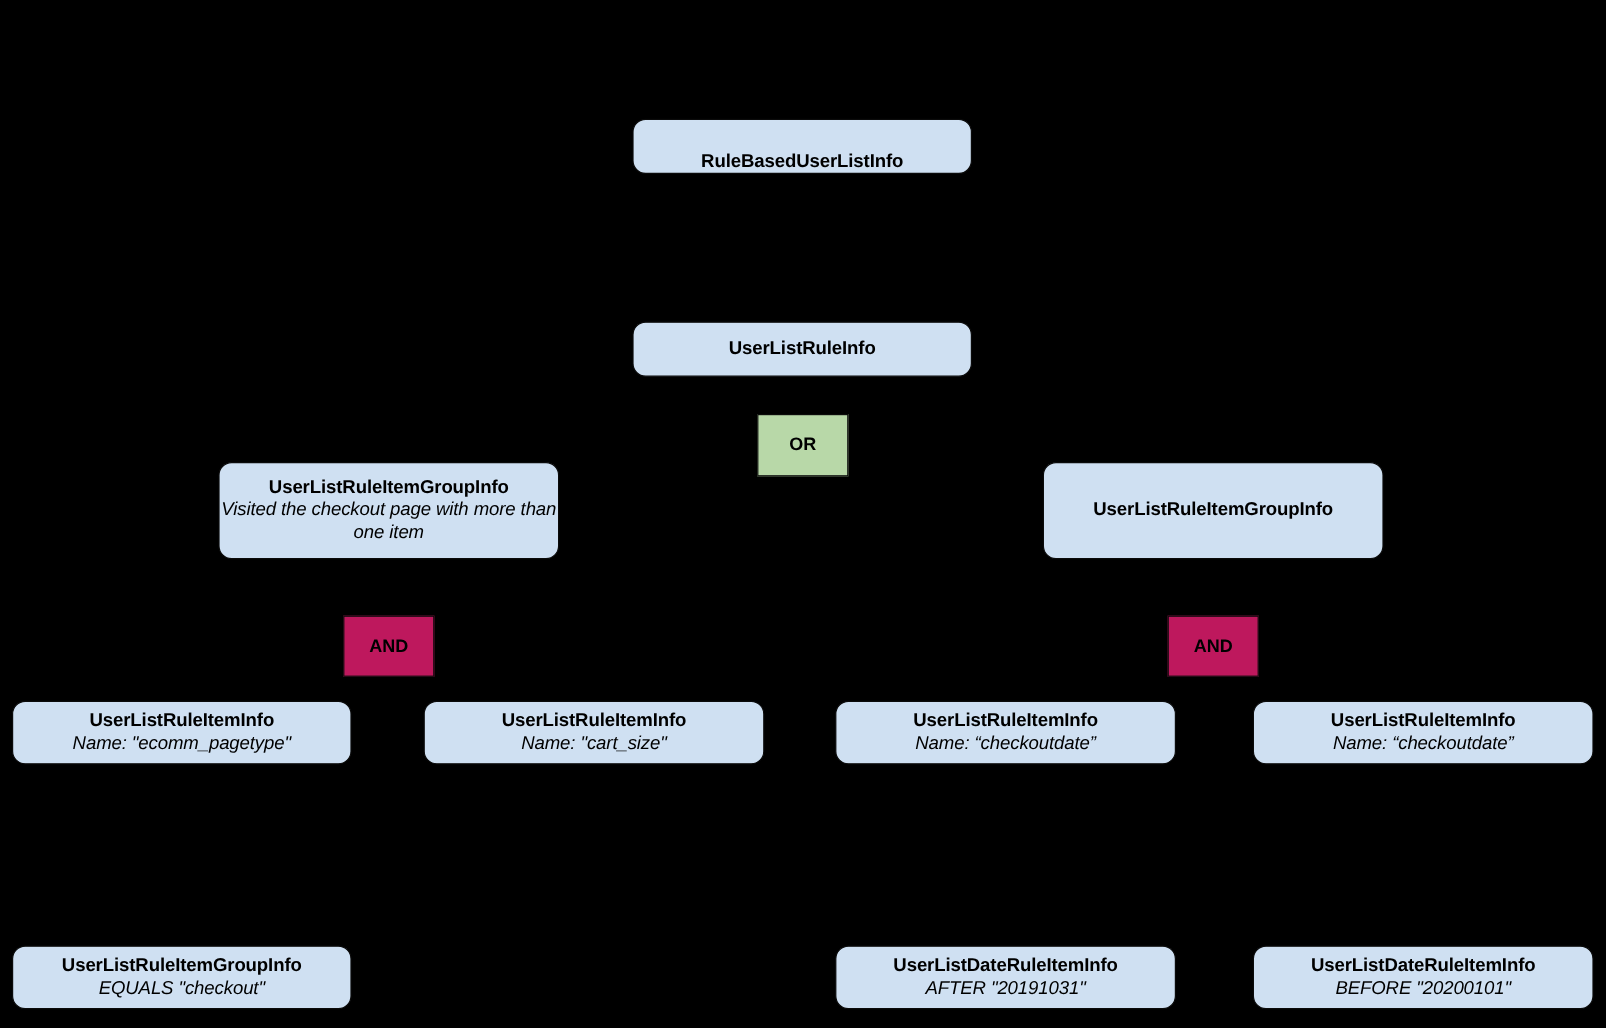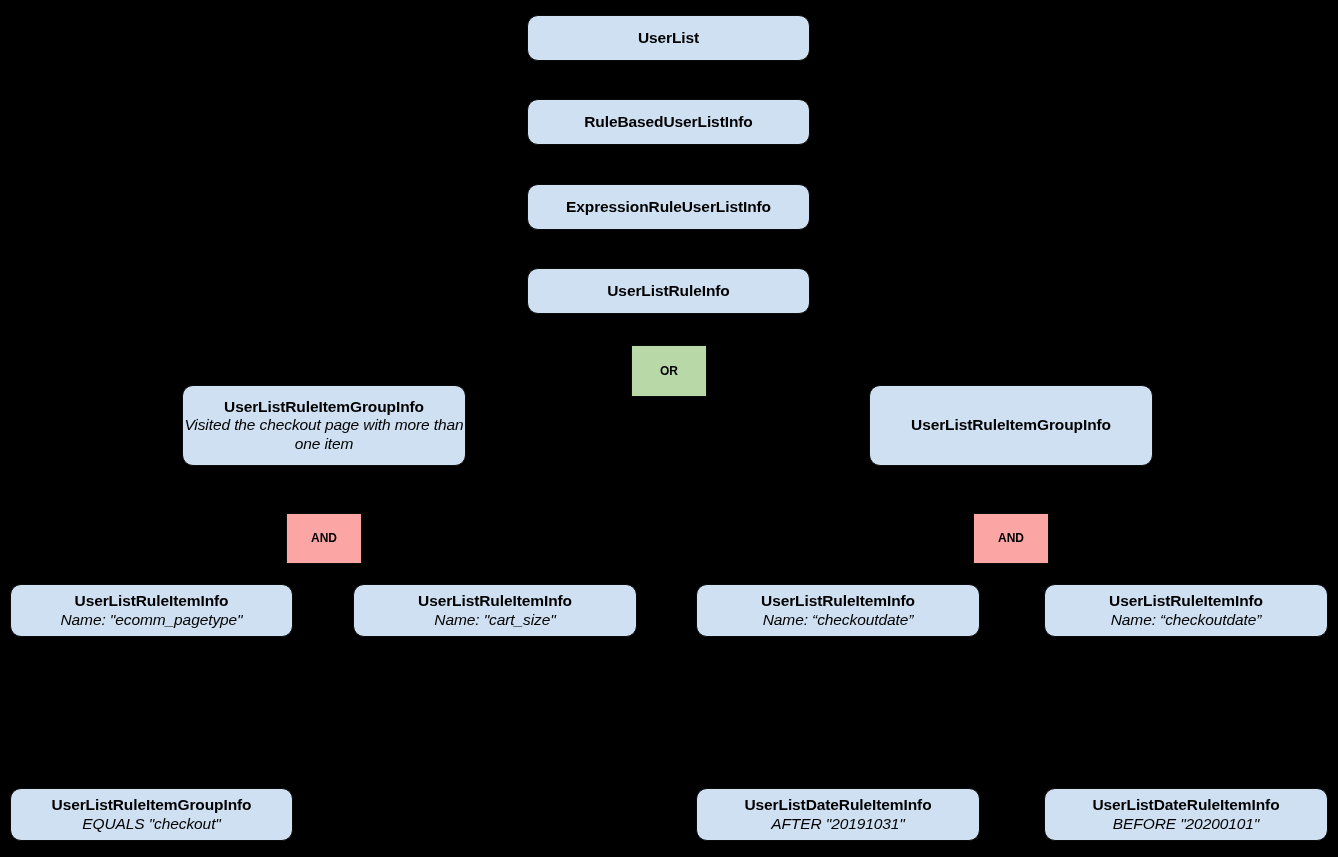--- a/index.html
+++ b/index.html
@@ -43,30 +43,30 @@
   .node.entity {
     background: #cfe0f2;
     border: 1px solid #0b0b0b;
     border-radius: 11px;
   }
   .node.op {
     border: 1px solid #0b0b0b;
     border-radius: 0;
   }
   .node.op-or { background: #b8d8a8; }
-  .node.op-and { background: #fca5a5; }
+  .node.op-and { background: #be185d; }
   .title {
     font-weight: bold;
     font-size: 15.5px;
     letter-spacing: -0.1px;
     white-space: nowrap;
   }
   .op-label {
     font-weight: bold;
-    font-size: 12px;
+    font-size: 15px;
   }
   .desc {
     font-style: italic;
     font-size: 15.5px;
     letter-spacing: -0.1px;
     padding: 0 0;
   }
   .desc.nowrap { white-space: nowrap; padding: 0 4px; }
 </style>
 </head>
@@ -88,31 +88,25 @@
       <path d="M356,564 C410,564 455,570 496,584"></path>
       <path d="M973,564 C930,564 880,570 838,584"></path>
       <path d="M1050,564 C1100,564 1150,570 1186,584"></path>
       <path d="M152,637 L152,788"></path>
       <path d="M496,637 L496,788"></path>
       <path d="M838,637 L838,788"></path>
       <path d="M1186,637 L1186,788"></path>
     </g>
   </svg>
 
-  <div class="node entity" style="left:527px; top:15px; width:283px; height:46px;">
-    <div class="title">UserList</div>
-  </div>
 
-  <div class="node entity" style="left:527px; top:99px; width:283px; height:46px;">
+  <div class="node entity" style="left:527px; top:99px; width:283px; height:46px;justify-content:flex-end;">
     <div class="title">RuleBasedUserListInfo</div>
   </div>
 
-  <div class="node entity" style="left:527px; top:184px; width:283px; height:46px;">
-    <div class="title">ExpressionRuleUserListInfo</div>
-  </div>
 
   <div class="node entity" style="left:527px; top:268px; width:283px; height:46px;">
     <div class="title">UserListRuleInfo</div>
   </div>
 
   <div class="node op op-or" style="left:631px; top:345px; width:76px; height:52px;">
     <div class="op-label">OR</div>
   </div>
 
   <div class="node entity" style="left:182px; top:385px; width:284px; height:81px;">

